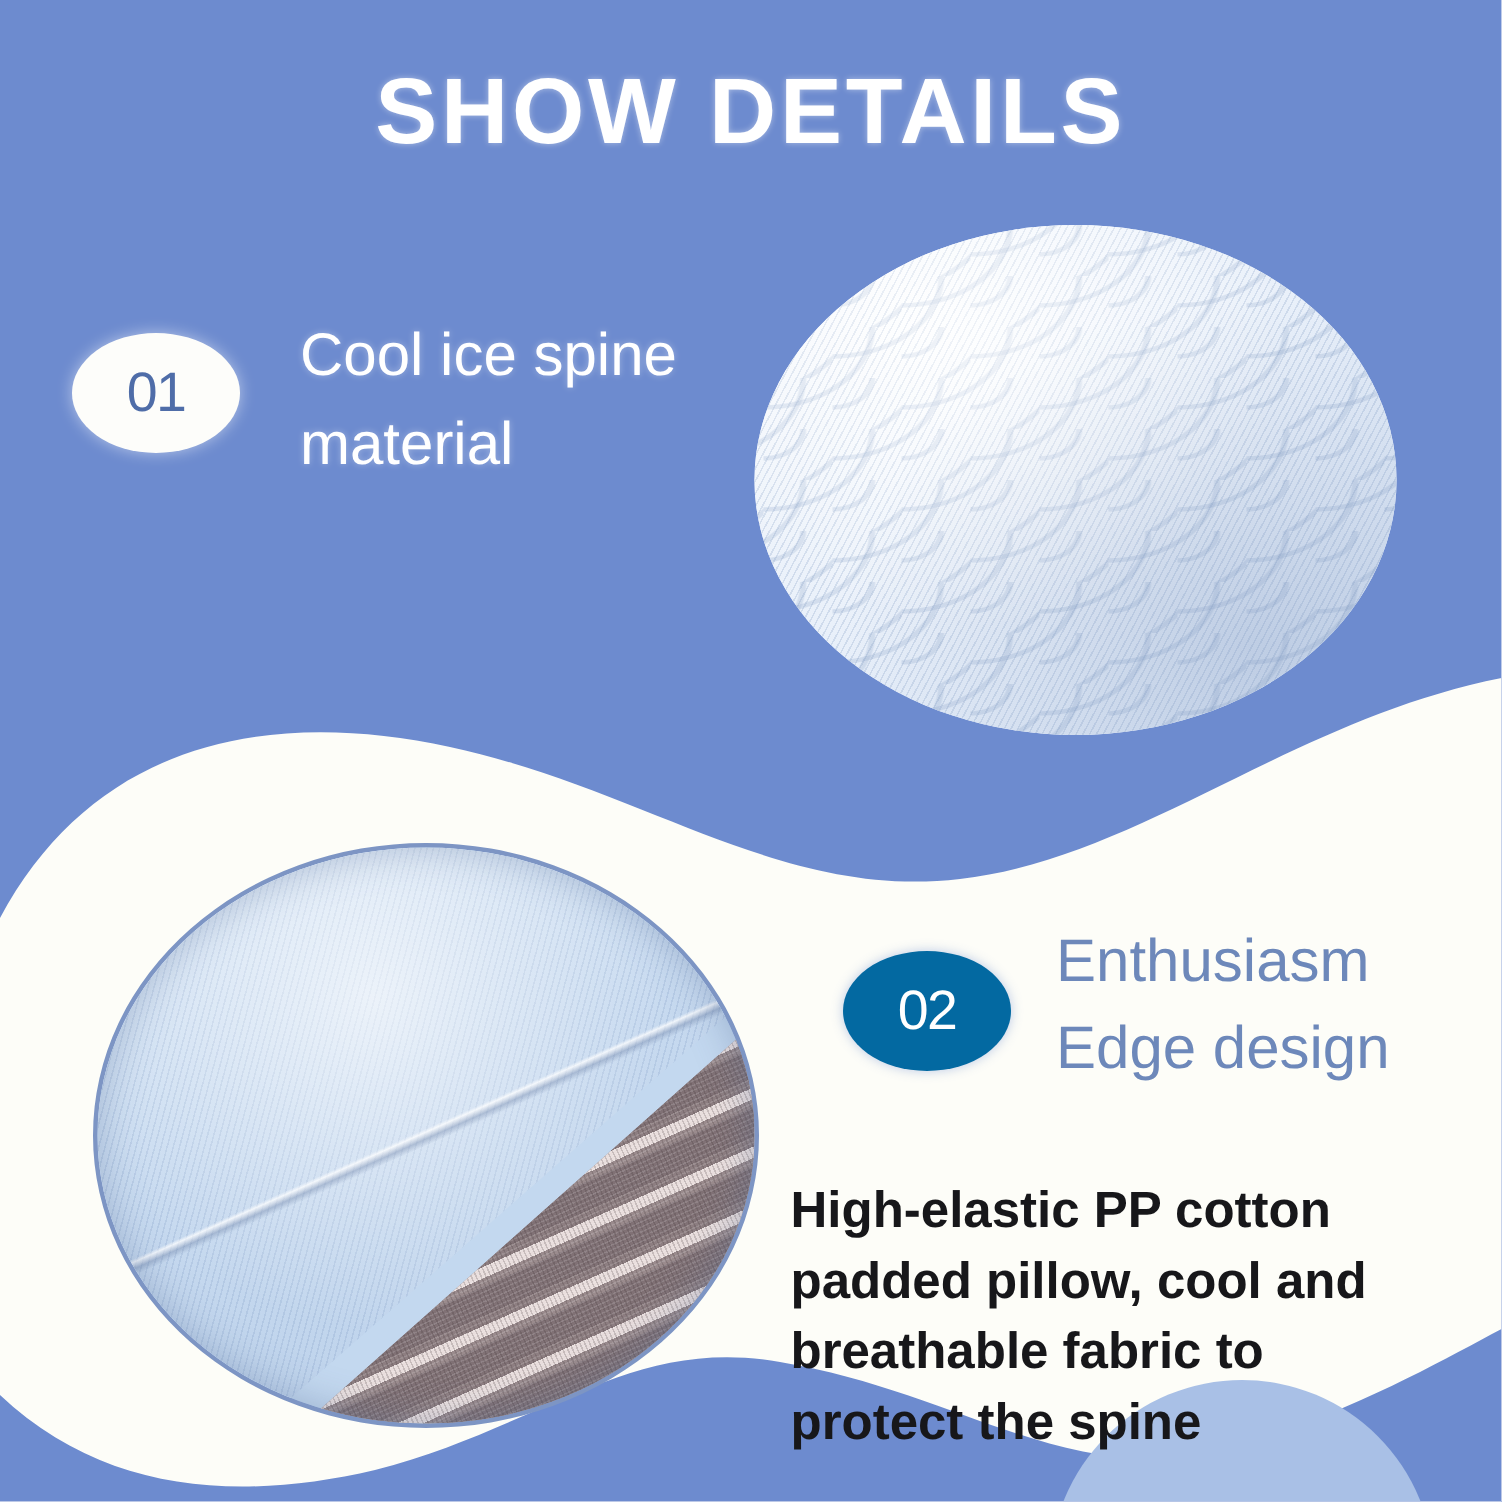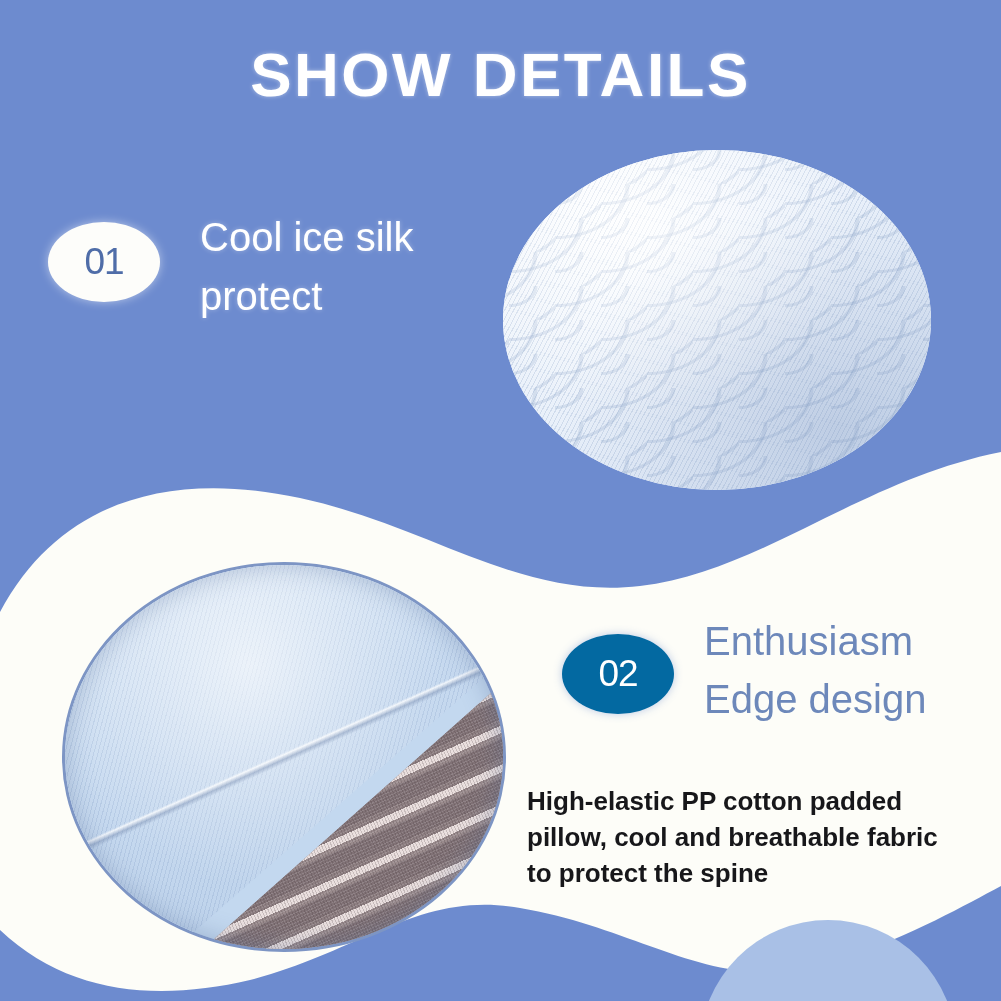--- a/index.html
+++ b/index.html
@@ -100,21 +100,21 @@
     font-size: 40px;
     line-height: 1.45;
     font-weight: 500;
   }
   #body-02 {
     position: absolute;
     left: 527px;
     top: 784px;
     width: 420px;
     color: #17171a;
-    font-size: 26px;
+    font-size: 34px;
     font-weight: bold;
     line-height: 1.38;
   }
 
   
   #photo-quilt {
     position: absolute;
     left: 503px;
     top: 150px;
     width: 428px;
@@ -282,21 +282,21 @@
     <div class="blue-hilite"></div>
     <div class="stripe-face"></div>
     <div class="stripe-lines"></div>
     <div class="stripe-weave"></div>
     <div class="fold-edge"></div>
     <div class="edge-vignette"></div>
   </div>
 
   <div id="feature-01">
     <div class="badge" id="badge-01">01</div>
-    <div id="heading-01">Cool ice silk protect</div>
+    <div id="heading-01">Cool ice spine material</div>
   </div>
 
   <div id="feature-02">
     <div class="badge" id="badge-02">02</div>
     <div id="heading-02">Enthusiasm Edge design</div>
   </div>
 
   <div id="body-02">High-elastic PP cotton padded pillow, cool and breathable fabric to protect the spine</div>
 
 </div>

